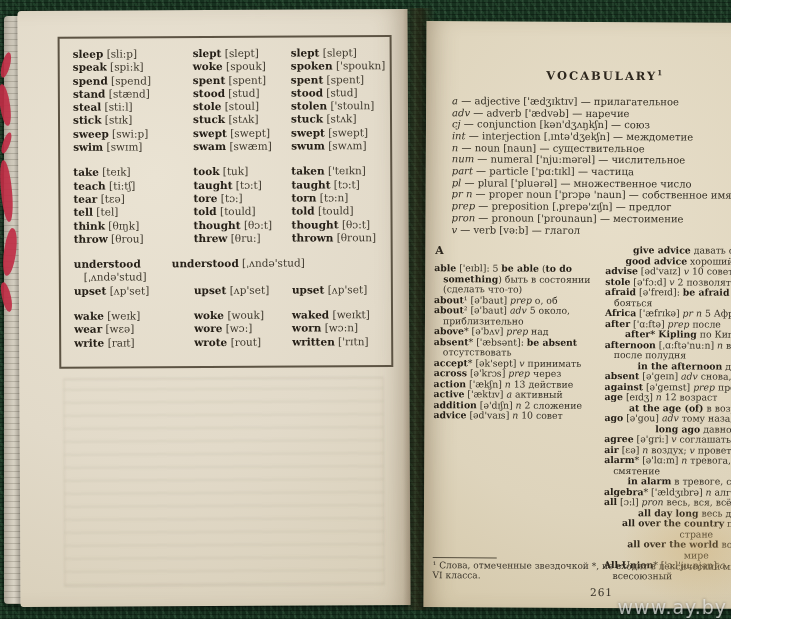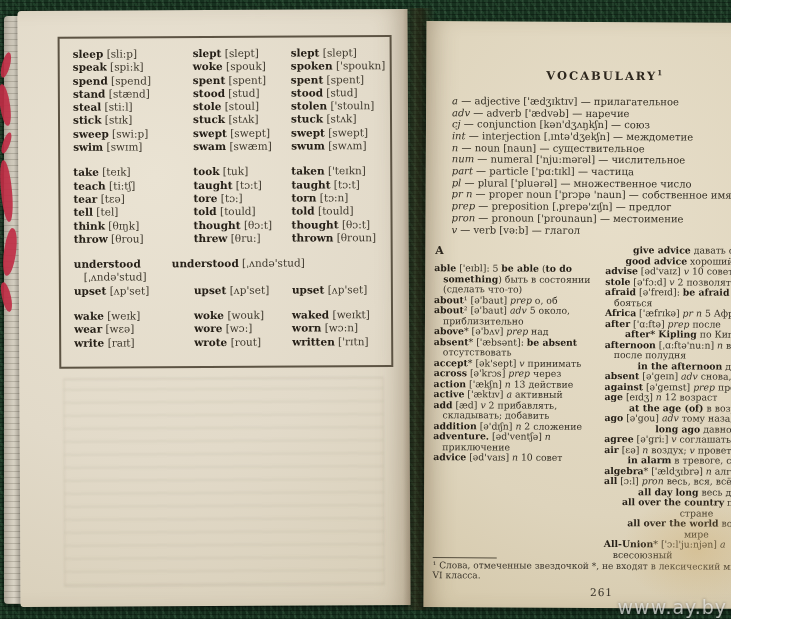--- a/index.html
+++ b/index.html
@@ -269,23 +269,21 @@
           <div>
               <p class="entry"><b>able</b> ['eɪbl]: 5 <b>be able</b> (<b>to do something</b>) быть в состоянии (сделать что-то)</p>
               <p class="entry"><b>about</b>¹ [ə'baut] <i>prep</i> о, об</p>
               <p class="entry"><b>about</b>² [ə'baut] <i>adv</i> 5 около, приблизительно</p>
               <p class="entry"><b>above</b>* [ə'bʌv] <i>prep</i> над</p>
               <p class="entry"><b>absent</b>* ['æbsənt]: <b>be absent</b> отсутствовать</p>
               <p class="entry"><b>accept</b>* [ək'sept] <i>v</i> принимать</p>
               <p class="entry"><b>across</b> [ə'krɔs] <i>prep</i> через</p>
               <p class="entry"><b>action</b> ['ækʃn] <i>n</i> 13 действие</p>
               <p class="entry"><b>active</b> ['æktɪv] <i>a</i> активный</p>
-              <p class="entry"><b>add</b> [æd] <i>v</i> 2 прибавлять, складывать; добавить</p>
               <p class="entry"><b>addition</b> [ə'dɪʃn] <i>n</i> 2 сложение</p>
-              <p class="entry"><b>adventure.</b> [əd'ventʃə] <i>n</i> приключение</p>
               <p class="entry"><b>advice</b> [əd'vaɪs] <i>n</i> 10 совет</p>
             </div>
         </div>
         <div class="col">
           <div>
               <p class="entry sub"><b>give advice</b> давать совет</p>
               <p class="entry sub"><b>good advice</b> хороший совет</p>
               <p class="entry"><b>advise</b> [əd'vaɪz] <i>v</i> 10 советовать</p>
               <p class="entry"><b>stole</b> [ə'fɔ:d] <i>v</i> 2 позволять себе</p>
               <p class="entry"><b>afraid</b> [ə'freɪd]: <b>be afraid (of)</b> бояться</p>
@@ -295,20 +293,21 @@
               <p class="entry"><b>afternoon</b> [ˌɑ:ftə'nu:n] <i>n</i> время после полудня</p>
               <p class="entry sub"><b>in the afternoon</b> днем</p>
               <p class="entry"><b>absent</b> [ə'geɪn] <i>adv</i> снова, опять</p>
               <p class="entry"><b>against</b> [ə'geɪnst] <i>prep</i> против</p>
               <p class="entry"><b>age</b> [eɪdʒ] <i>n</i> 12 возраст</p>
               <p class="entry sub"><b>at the age (of)</b> в возрасте</p>
               <p class="entry"><b>ago</b> [ə'gou] <i>adv</i> тому назад</p>
               <p class="entry sub"><b>long ago</b> давно</p>
               <p class="entry"><b>agree</b> [ə'gri:] <i>v</i> соглашаться</p>
               <p class="entry"><b>air</b> [ɛə] <i>n</i> воздух; <i>v</i> проветривать</p>
+              <p class="entry"><b>alarm</b>* [ə'lɑ:m] <i>n</i> тревога, смятение</p>
               <p class="entry sub"><b>in alarm</b> в тревоге, страхе</p>
               <p class="entry"><b>algebra</b>* ['ældʒɪbrə] <i>n</i> алгебра</p>
               <p class="entry"><b>all</b> [ɔ:l] <i>pron</i> весь, вся, всё, все</p>
               <p class="entry sub"><b>all day long</b> весь день</p>
               <p class="entry sub"><b>all over the country</b> по всей стране</p>
               <p class="entry sub"><b>all over the world</b> во всем мире</p>
               <p class="entry"><b>All-Union</b>* ['ɔ:l'ju:njən] <i>a</i> всесоюзный</p>
             </div>
         </div>
       </div>

